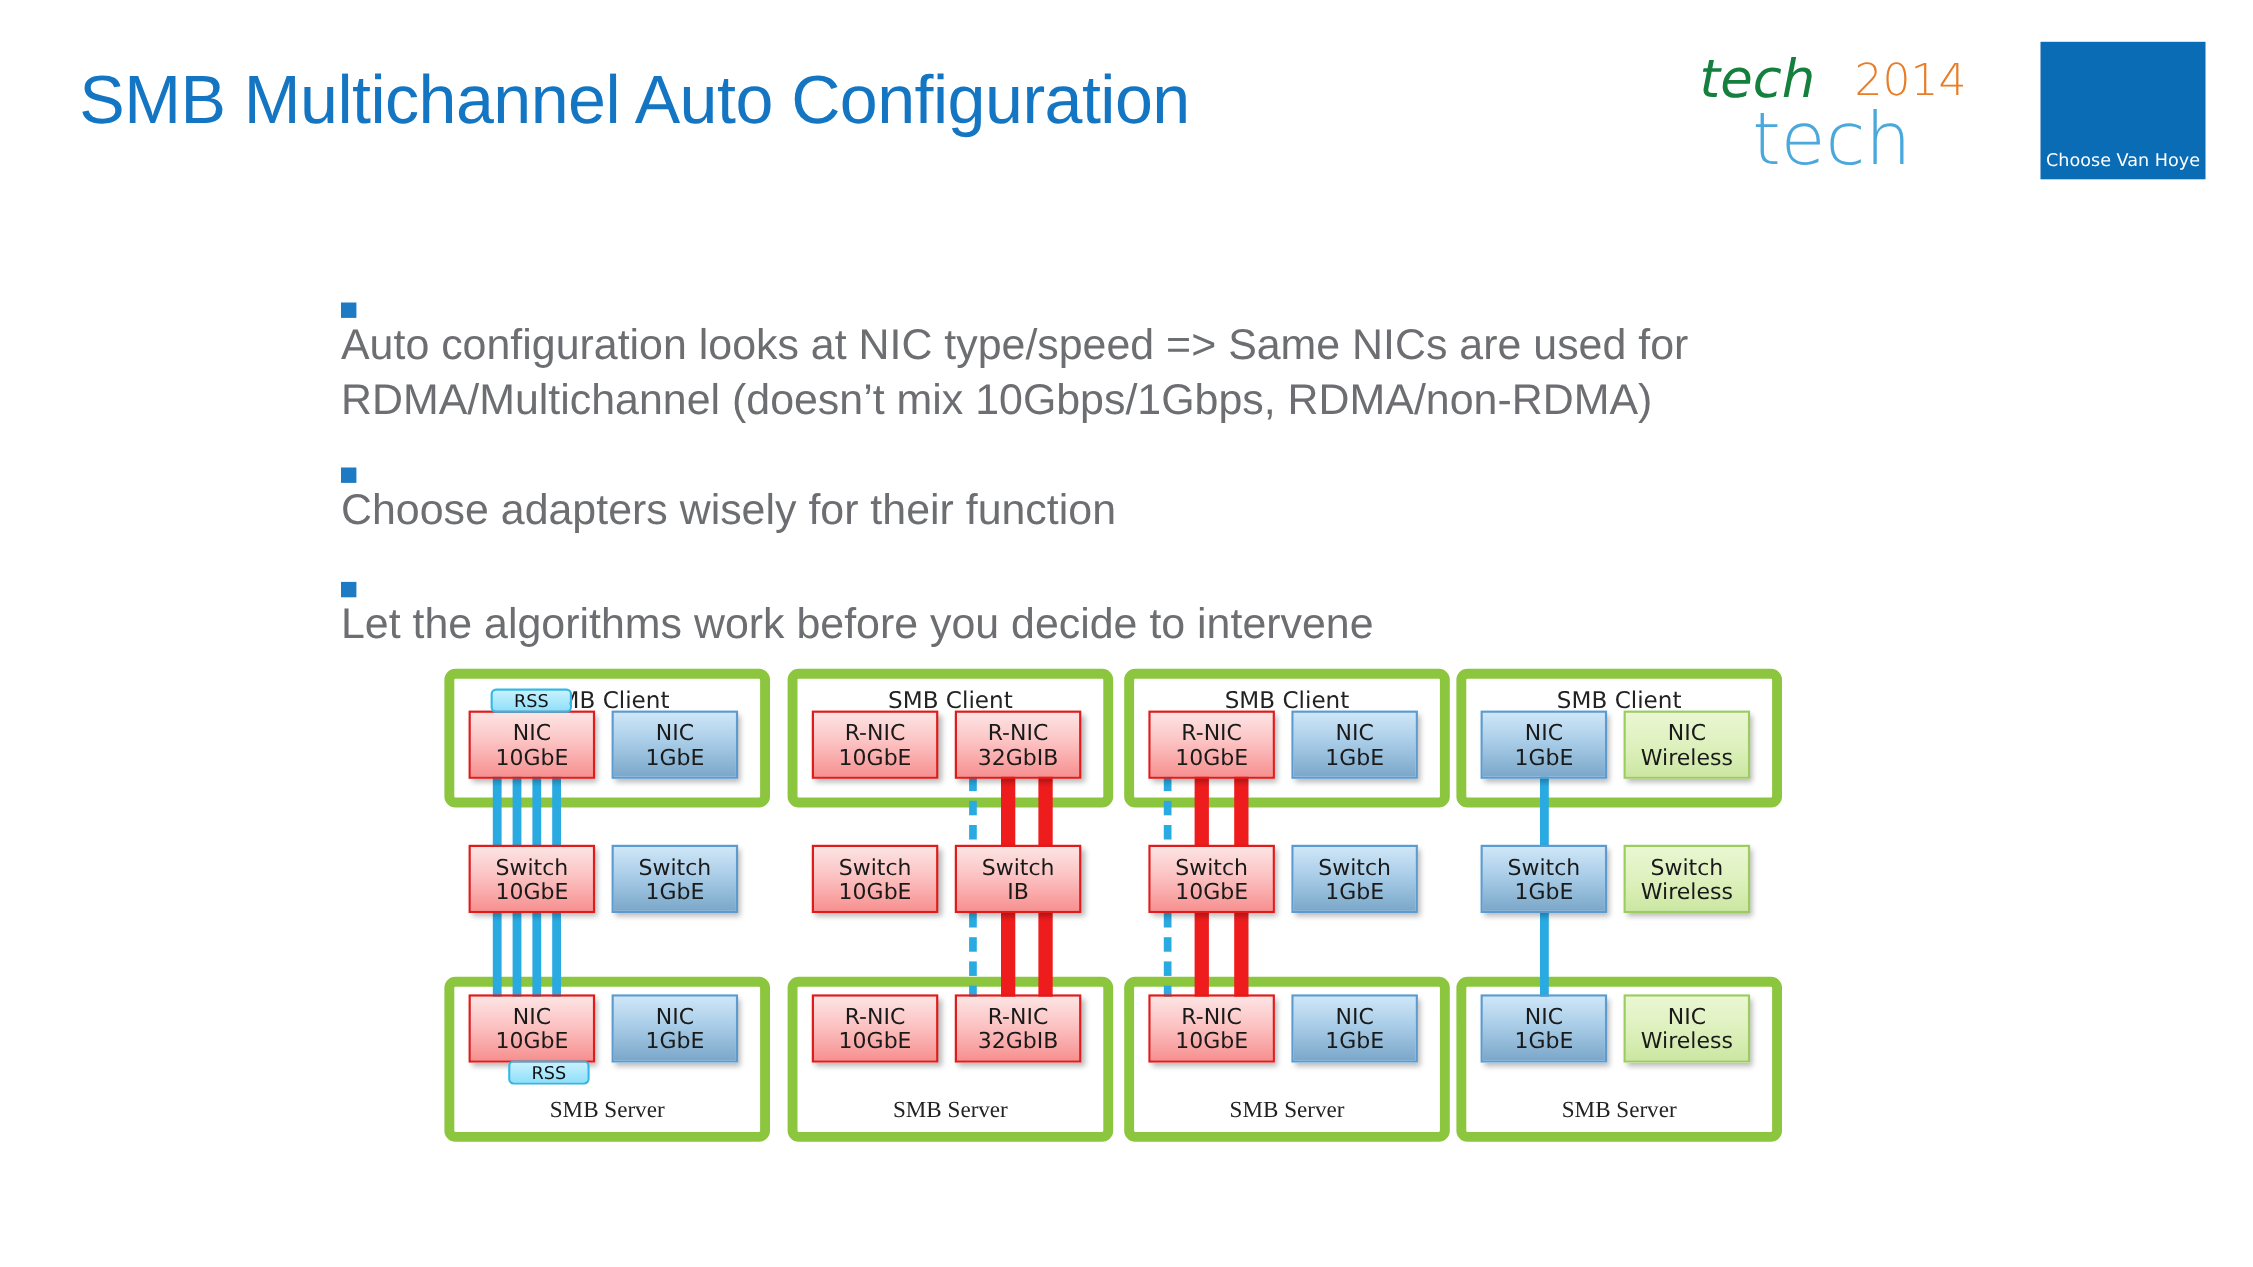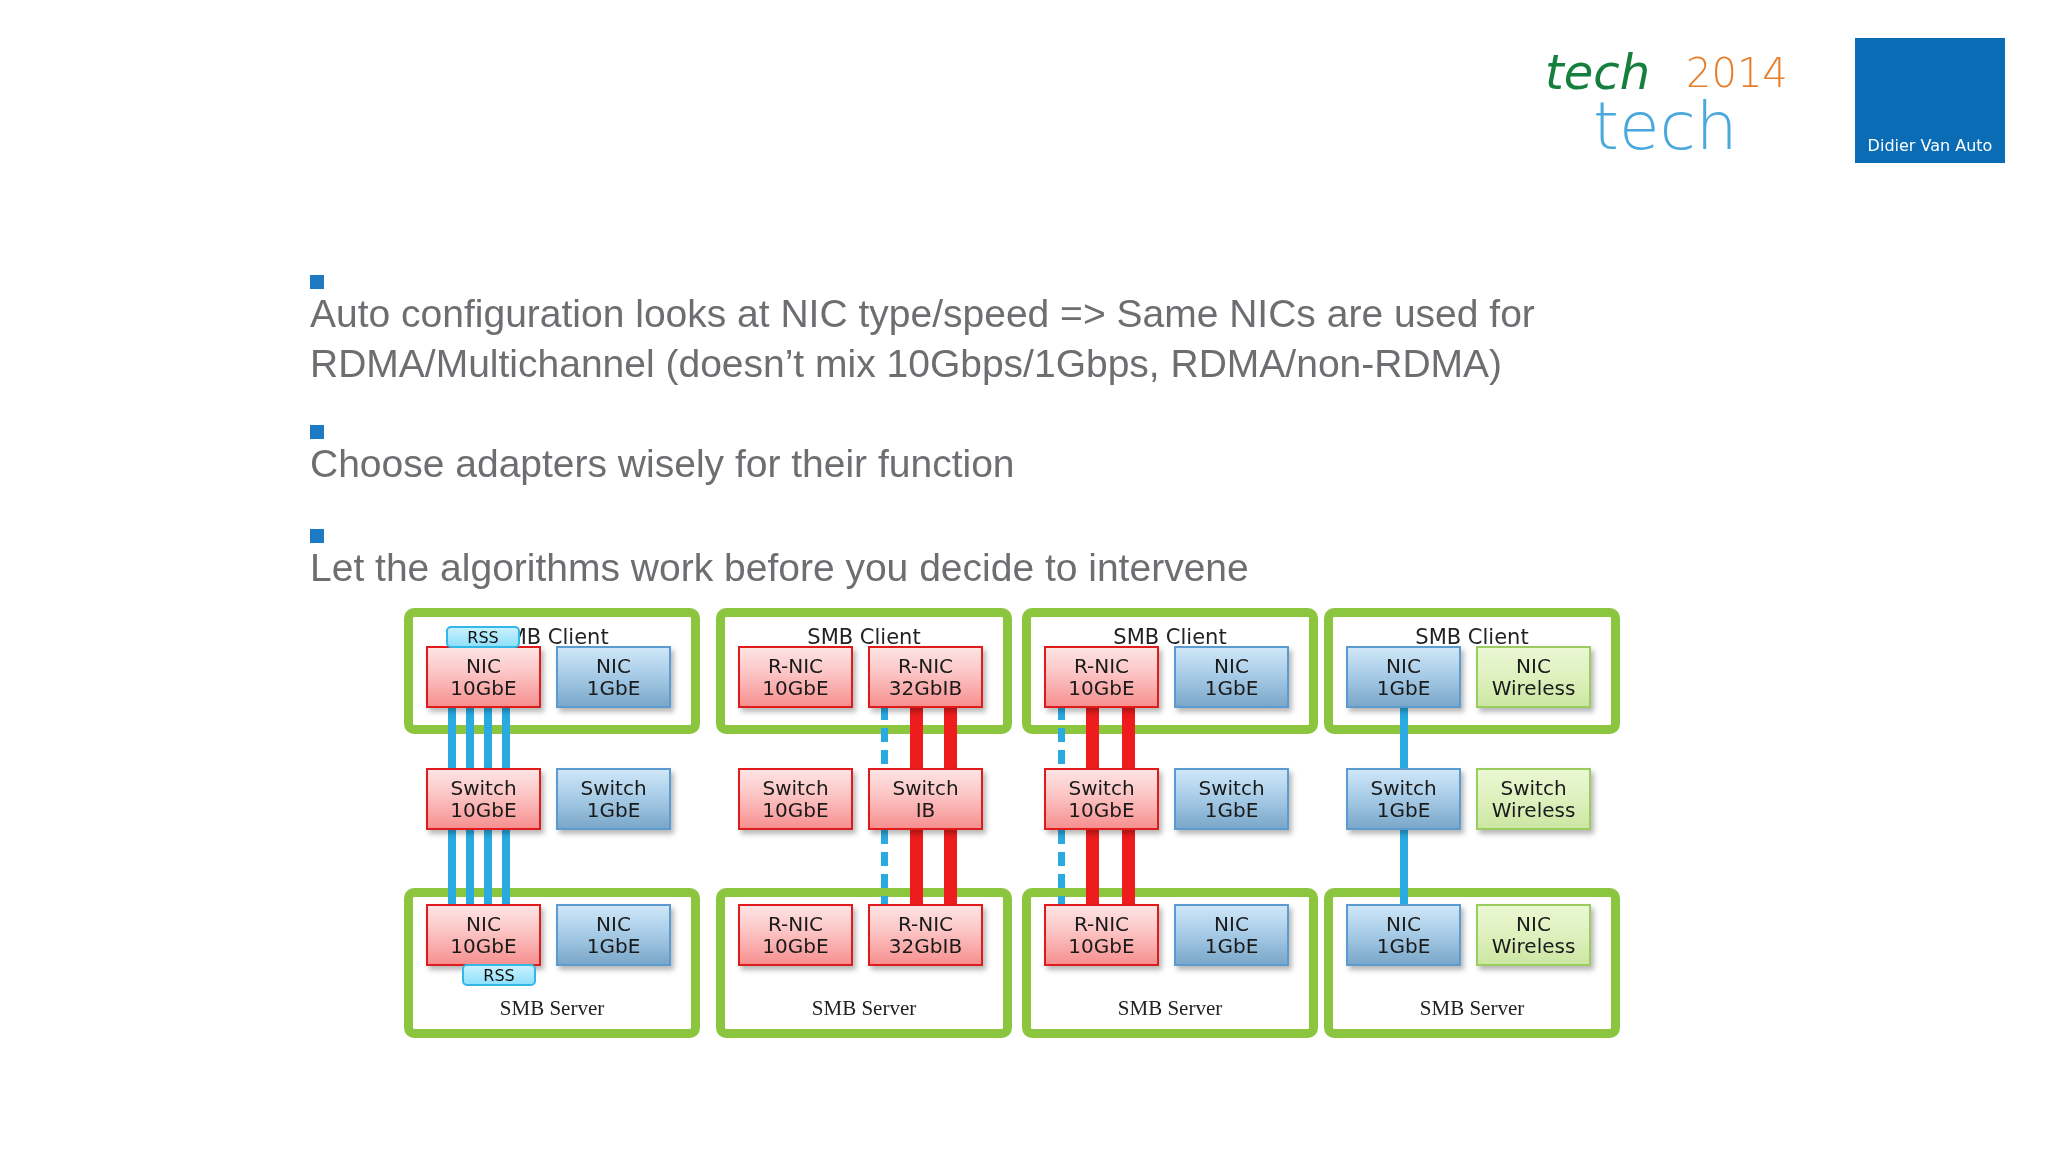--- a/index.html
+++ b/index.html
@@ -153,28 +153,29 @@
     position: absolute; left: 76px; top: 4px;
     font-size: 52px; color: #1a1a1a; font-weight: 400;
     font-family: "DejaVu Sans", sans-serif; letter-spacing: -1px;
   }
 </style>
 </head>
 <body>
 
 <div id="slide">
 
+  <div id="slide-title">SMB Multichannel Auto Configuration</div>
 
   <div id="techdays-logo">
     <span class="td-tech">tech</span>
     <span class="td-year">2014</span>
     <span class="td-days">tech</span>
   </div>
   <div id="speaker-badge">
-    <div id="speaker-name">Didier Van Auto</div>
+    <div id="speaker-name">Choose Van Hoye</div>
   </div>
 
   <div id="bullets">
     <div class="bullet-row b1">
       <span class="bullet-mark"></span>
       <span class="bullet-text">Auto configuration looks at NIC type/speed =&gt; Same NICs are used for RDMA/Multichannel (doesn’t mix 10Gbps/1Gbps, RDMA/non-RDMA)</span>
     </div>
     <div class="bullet-row b3">
       <span class="bullet-mark"></span>
       <span class="bullet-text">Choose adapters wisely for their function</span>

